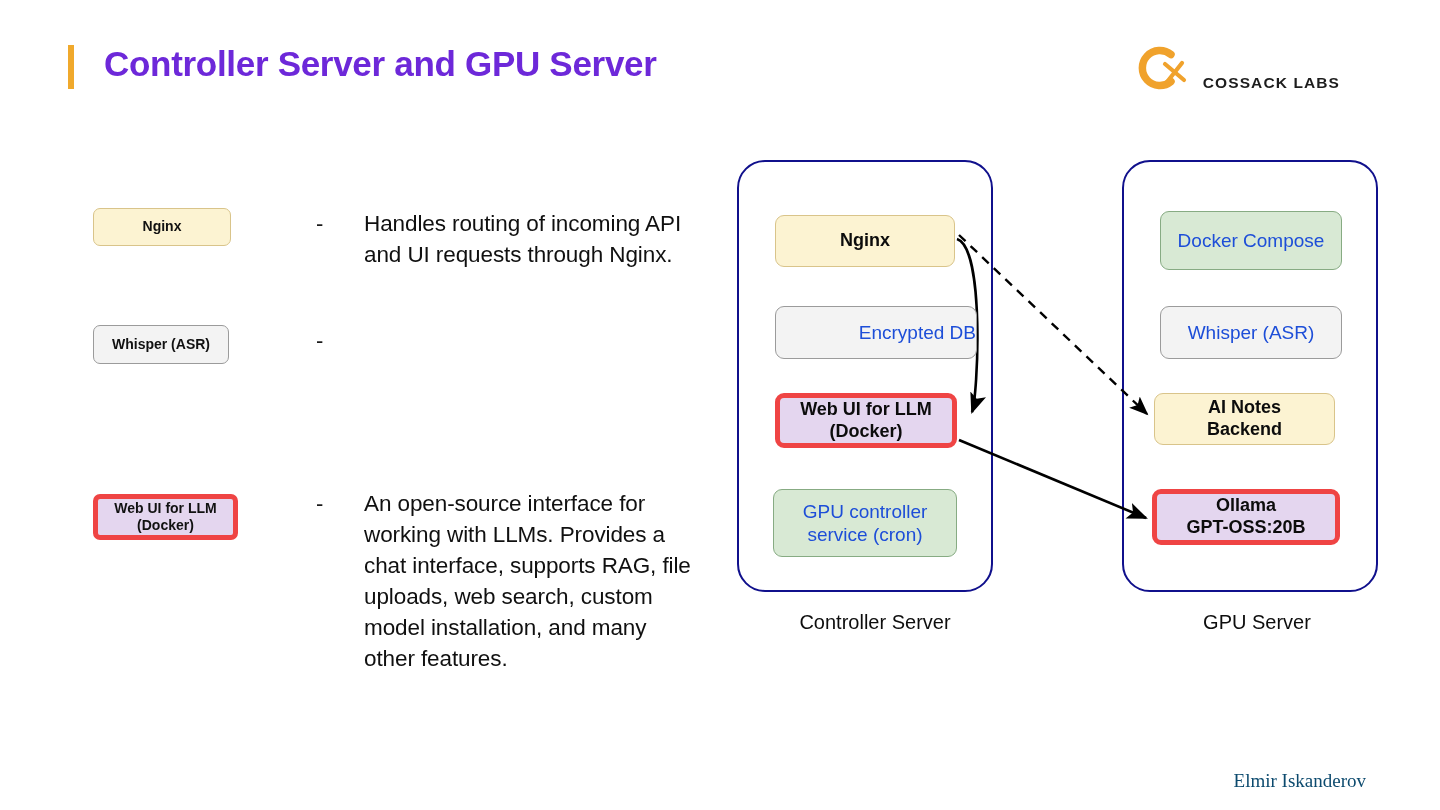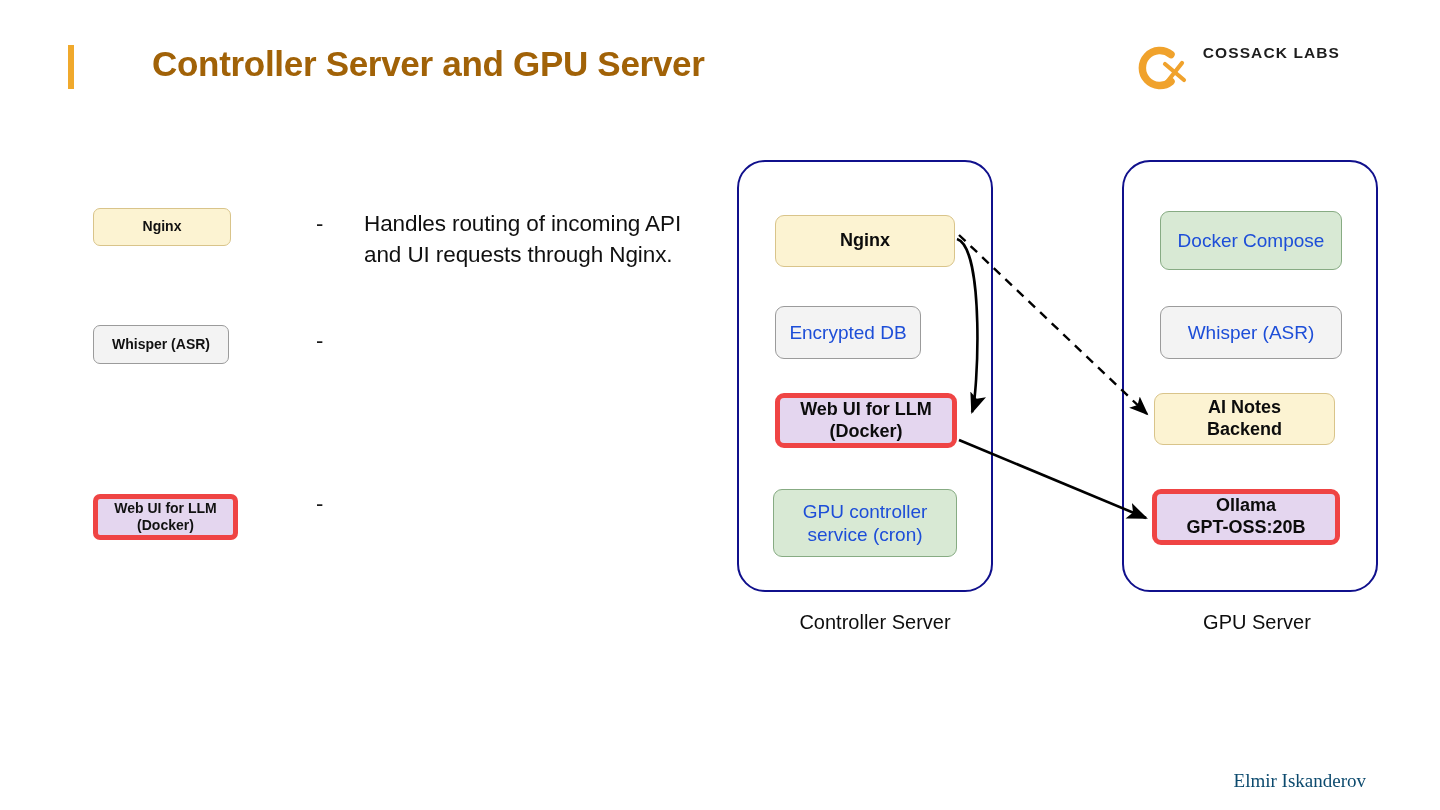--- a/index.html
+++ b/index.html
@@ -25,31 +25,30 @@
     height: 44px;
     background: #f0a92c;
   }
   #page-title {
     position: absolute;
     left: 104px;
     top: 44px;
     font-size: 35px;
     font-weight: 700;
     letter-spacing: -0.3px;
-    color: #a16207;
-    white-space: nowrap;
-    margin-left: 48px;
+    color: #6d28d9;
+    white-space: nowrap;
   }
 
   #brand-logo {
     position: absolute;
     right: 100px;
     top: 44px;
     display: flex;
-    align-items: flex-start;
+    align-items: flex-end;
     gap: 14px;
   }
   #brand-mark { width: 52px; height: 48px; display:block; }
   #brand-wordmark {
     font-size: 15.5px;
     font-weight: 700;
     letter-spacing: 1.1px;
     color: #1d1d1d;
     white-space: nowrap;
   }
@@ -130,21 +129,21 @@
     justify-content: center;
     text-align: center;
     line-height: 1.22;
     z-index: 3;
   }
   .node-bold   { font-weight: 700; font-size: 18px; color: #0c0c0c; }
   .node-normal { font-weight: 400; font-size: 19px; color: #1d4ed8; }
 
   
   #node-nginx        { left: 775px; top: 215px; width: 180px; height: 52px; }
-  #node-encrypted-db { left: 775px; top: 306px; width: 146px; height: 53px; }
+  #node-encrypted-db { left: 775px; top: 306px; width: 202px; height: 53px; justify-content: flex-end; }
   #node-webui        { left: 775px; top: 393px; width: 182px; height: 55px; }
   #node-gpu-ctrl     { left: 773px; top: 489px; width: 184px; height: 68px; }
 
   
   #node-docker-compose { left: 1160px; top: 211px; width: 182px; height: 59px; }
   #node-whisper        { left: 1160px; top: 306px; width: 182px; height: 53px; }
   #node-ai-notes       { left: 1154px; top: 393px; width: 181px; height: 52px; }
   #node-ollama         { left: 1152px; top: 489px; width: 188px; height: 56px; }
 
   .panel-caption {
@@ -202,20 +201,21 @@
   <div class="bullet-dash">-</div>
   <div class="bullet-text">Handles routing of incoming API and UI requests through Nginx.</div>
 </div>
 
 <div id="bullet-2" class="bullet-row">
   <div class="bullet-dash">-</div>
 </div>
 
 <div id="bullet-3" class="bullet-row">
   <div class="bullet-dash">-</div>
+  <div class="bullet-text">An open-source interface for working with LLMs. Provides a chat interface, supports RAG, file uploads, web search, custom model installation, and many other features.</div>
 </div>
 
 <div id="panel-controller" class="server-panel"></div>
 <div id="panel-gpu" class="server-panel"></div>
 
 <svg id="diagram">
   <defs>
     <marker id="arrowhead" markerWidth="9" markerHeight="9" refX="7.2" refY="3.2" orient="auto" markerUnits="strokeWidth">
       <path d="M0,0 L8,3.2 L0,6.4 L1.8,3.2 Z" fill="#000000"></path>
     </marker>

